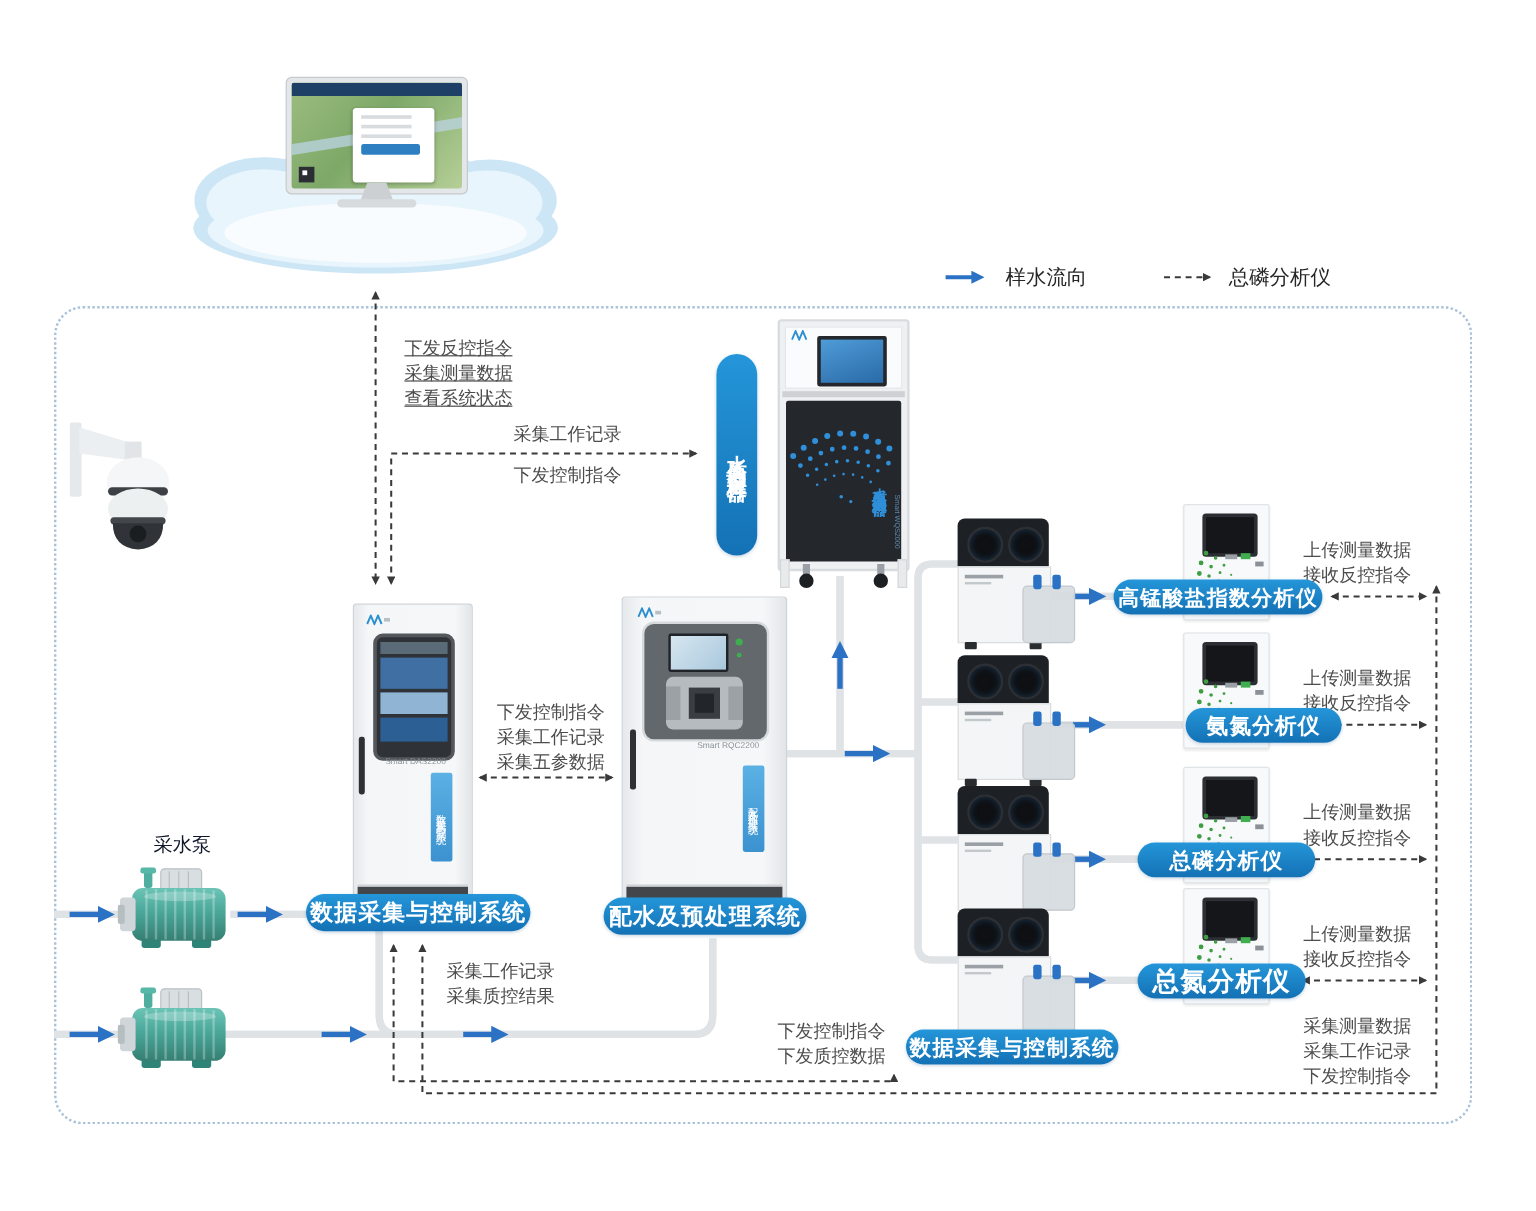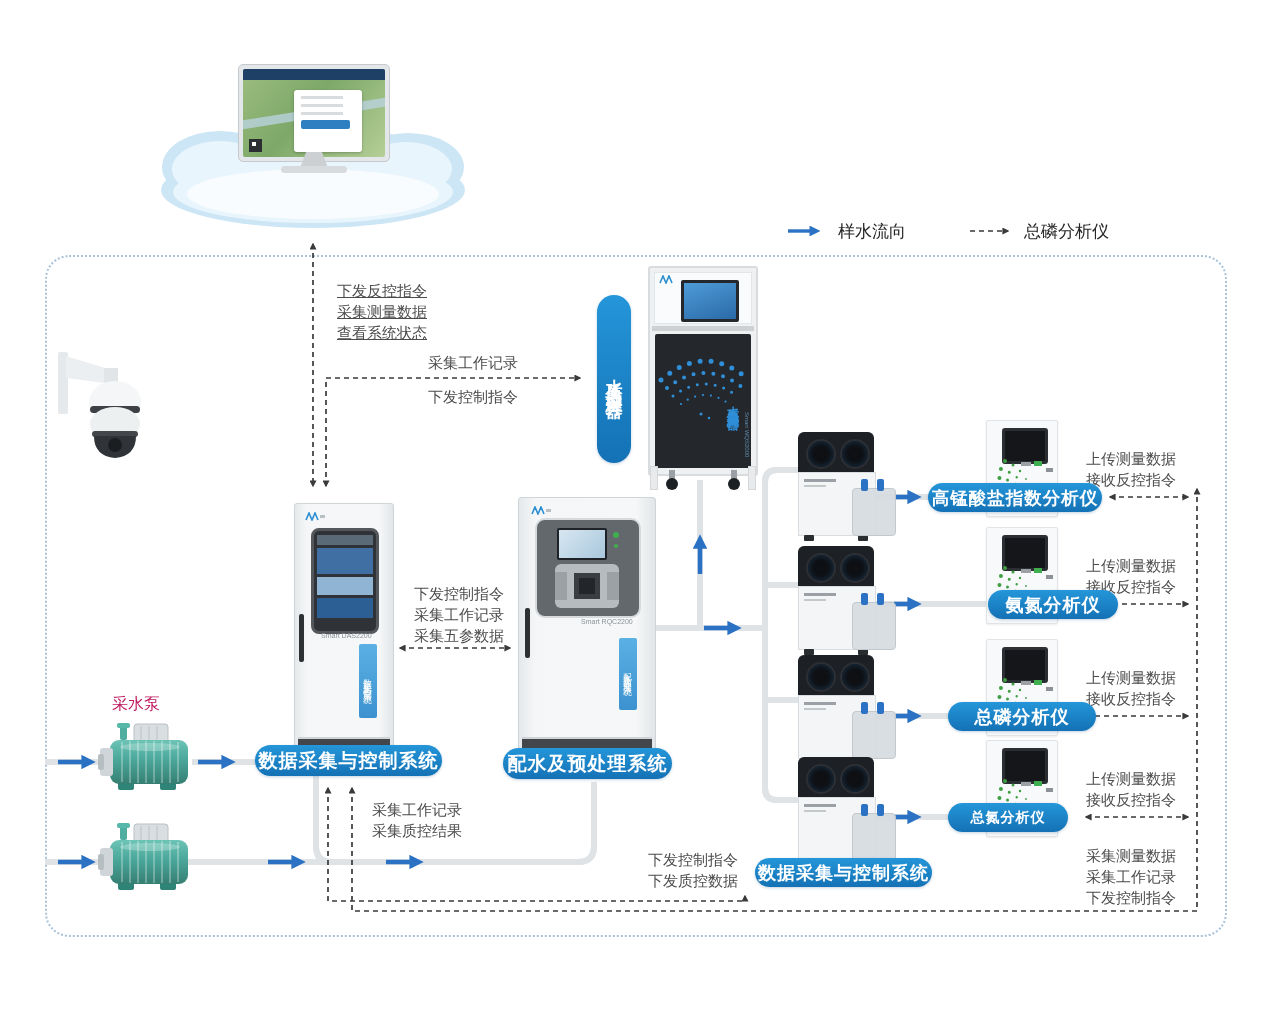--- a/index.html
+++ b/index.html
@@ -80,21 +80,21 @@
   .m-btn{width:90%;height:9px;background:#2e7fc2;border-radius:2px;margin-top:3px;}
   .m-qr{position:absolute;left:6px;bottom:5px;width:13px;height:13px;background:#2b2f33;}
   .m-qr:after{content:"";position:absolute;left:3px;top:3px;width:4px;height:4px;background:#fff;}
   .m-stand{position:absolute;left:50%;transform:translateX(-50%);top:88px;width:28px;height:16px;background:#ccd0d3;
            clip-path:polygon(22% 0,78% 0,100% 100%,0 100%);}
   .m-base{position:absolute;left:50%;transform:translateX(-50%);top:102px;width:66px;height:7px;background:#d7dbde;border-radius:4px;}
   .platform-title{position:absolute;left:165px;top:176px;width:300px;text-align:center;font-size:21px;
                   font-weight:bold;color:#1a7fc4;letter-spacing:1px;z-index:4;}
   
   .legend-label{position:absolute;font-size:17px;color:#262626;font-weight:500;z-index:4;}
-  .pump-label{position:absolute;left:112px;top:694px;font-size:16px;color:#be185d;z-index:4;}
+  .pump-label{position:absolute;left:128px;top:694px;font-size:16px;color:#0f172a;z-index:4;}
 </style>
 </head>
 <body>
 
 <div id="canvas">
 
   <div class="boundary"></div>
 
   <svg id="wires" width="1280" height="1009">
     <defs>
@@ -456,21 +456,21 @@
         <path d="M24 8 Q12 26 26 44" stroke-width="3" stroke-dasharray="0 8"></path>
         <path d="M31 14 Q21 28 33 46" stroke-width="2.4" stroke-dasharray="0 7"></path>
         <path d="M37 22 Q29 32 39 46" stroke-width="1.8" stroke-dasharray="0 6"></path>
       </g>
     </svg>
   </div>
 
   <div class="pill" style="left:928px;top:483px;width:174px;height:29px;font-size:17.5px;">高锰酸盐指数分析仪</div>
   <div class="pill" style="left:948px;top:590px;width:130px;height:29px;font-size:18px;margin-left:40px;">氨氮分析仪</div>
   <div class="pill" style="left:948px;top:702px;width:148px;height:29px;font-size:18px;">总磷分析仪</div>
-  <div class="pill" style="left:948px;top:803px;width:120px;height:29px;font-size:14px;">总氮分析仪</div>
+  <div class="pill" style="left:948px;top:803px;width:140px;height:29px;font-size:22px;">总氮分析仪</div>
   <div class="pill" style="left:755px;top:858px;width:177px;height:29px;font-size:18px;">数据采集与控制系统</div>
 
   <div class="note" style="left:337px;top:280px;width:150px;text-decoration:underline;">下发反控指令
 采集测量数据
 查看系统状态</div>
   <div class="note center" style="left:408px;top:352px;width:130px;">采集工作记录</div>
   <div class="note center" style="left:408px;top:386px;width:130px;">下发控制指令</div>
   <div class="note center" style="left:398px;top:583px;width:122px;">下发控制指令
 采集工作记录
 采集五参数据</div>

